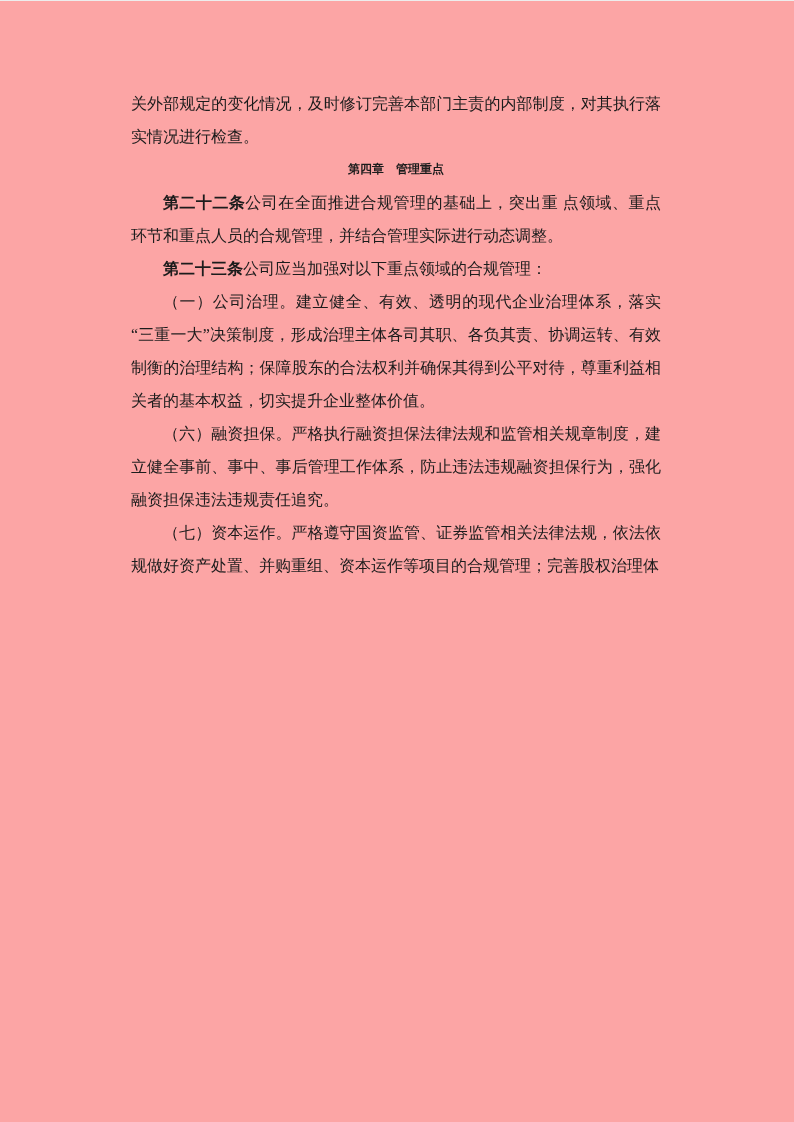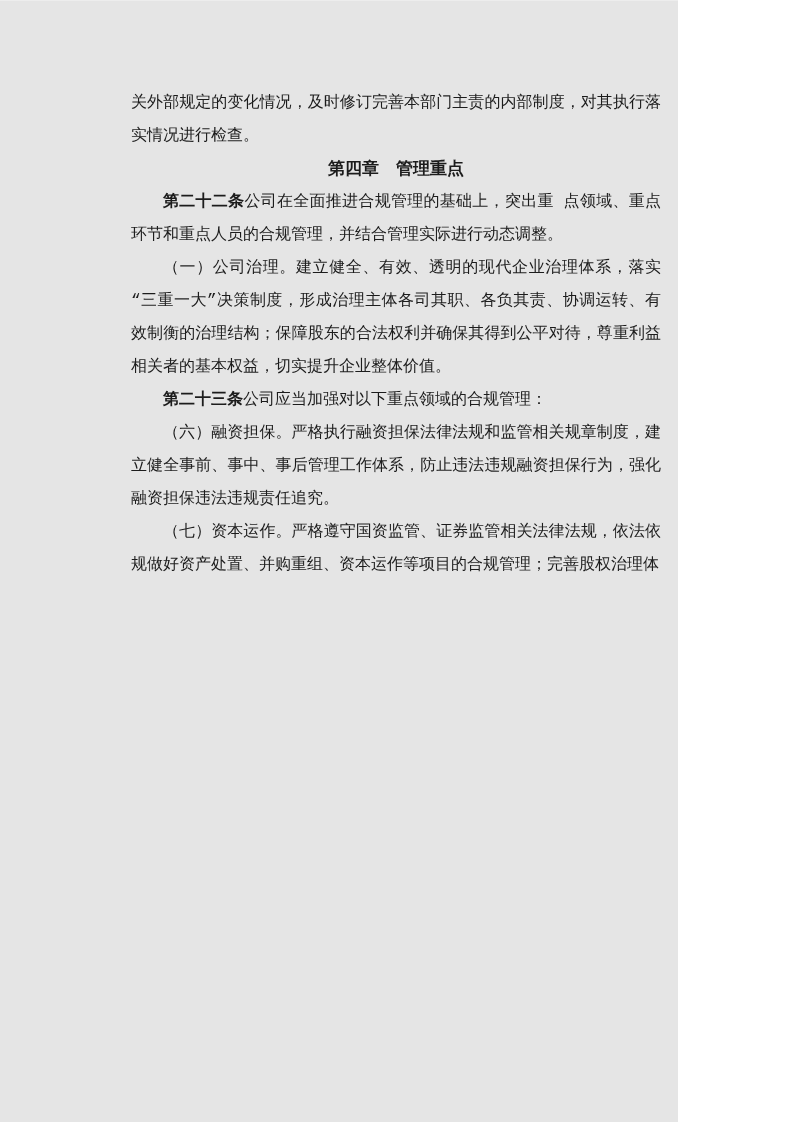--- a/index.html
+++ b/index.html
@@ -2,27 +2,27 @@
 <html lang="zh"><head>
 <meta charset="utf-8">
 <style>
   html, body {
     margin: 0;
     padding: 0;
     background: #ffffff;
   }
   .page {
     position: relative;
-    width: 678px;
+    width: 794px;
     height: 1122px;
-    background: #e5e5e5;
+    background: #fca5a5;
     overflow: hidden;
     box-sizing: border-box;
     border-top: 1px solid #ededed;
-    font-family: Liberation Mono, monospace;
+    font-family: Liberation Serif, serif;
     color: #1c1c1c;
   }
   .content {
     position: absolute;
     left: 131px;
     top: 86px;
     width: 530px;
     font-size: 16px;
     line-height: 33px;
     text-align: justify;
@@ -33,42 +33,42 @@
     word-break: break-all;
   }
   .para.no-indent {
     text-indent: 0;
   }
   .heading {
     margin: 0;
     text-align: center;
     text-indent: 0;
     font-weight: bold;
-    font-size: 17px;
+    font-size: 12px;
     line-height: 33px;
   }
   .lead {
     font-weight: bold;
   }
 </style>
 </head>
 <body>
 
 <div class="page">
   <div class="content">
 
     <p class="para no-indent">关外部规定的变化情况，及时修订完善本部门主责的内部制度，对其执行落实情况进行检查。</p>
 
     <h2 class="heading">第四章　管理重点</h2>
 
     <p class="para"><span class="lead">第二十二条</span><span>公司在全面推进合规管理的基础上，突出重 点领域、重点环节和重点人员的合规管理，并结合管理实际进行动态调整。</span></p>
 
+    <p class="para"><span class="lead">第二十三条</span><span>公司应当加强对以下重点领域的合规管理：</span></p>
+
     <p class="para">（一）公司治理。建立健全、有效、透明的现代企业治理体系，落实“三重一大”决策制度，形成治理主体各司其职、各负其责、协调运转、有效制衡的治理结构；保障股东的合法权利并确保其得到公平对待，尊重利益相关者的基本权益，切实提升企业整体价值。</p>
-
-    <p class="para"><span class="lead">第二十三条</span><span>公司应当加强对以下重点领域的合规管理：</span></p>
 
 
 
 
 
     <p class="para">（六）融资担保。严格执行融资担保法律法规和监管相关规章制度，建立健全事前、事中、事后管理工作体系，防止违法违规融资担保行为，强化融资担保违法违规责任追究。</p>
 
     <p class="para">（七）资本运作。严格遵守国资监管、证券监管相关法律法规，依法依规做好资产处置、并购重组、资本运作等项目的合规管理；完善股权治理体</p>
 
   </div>

